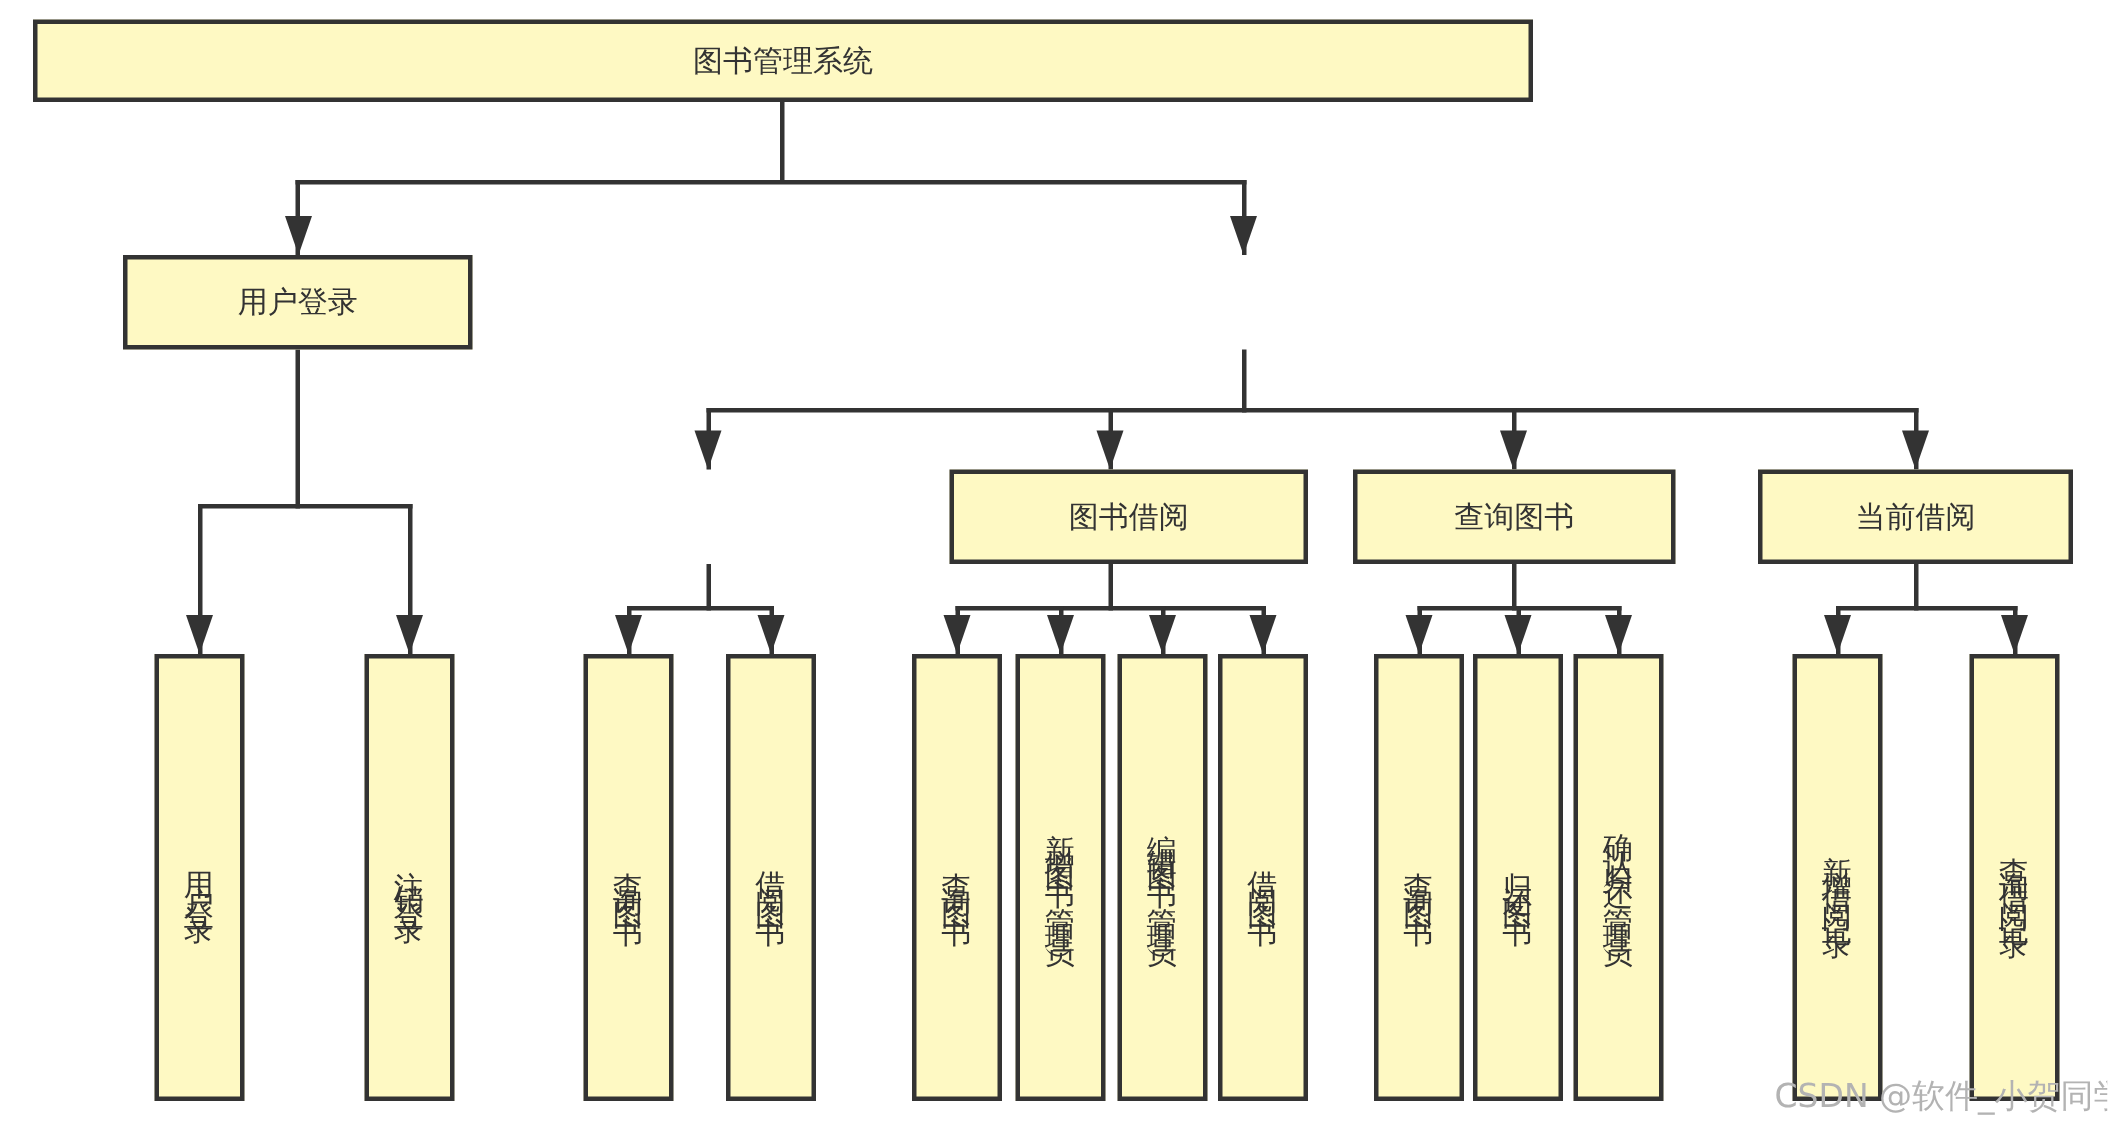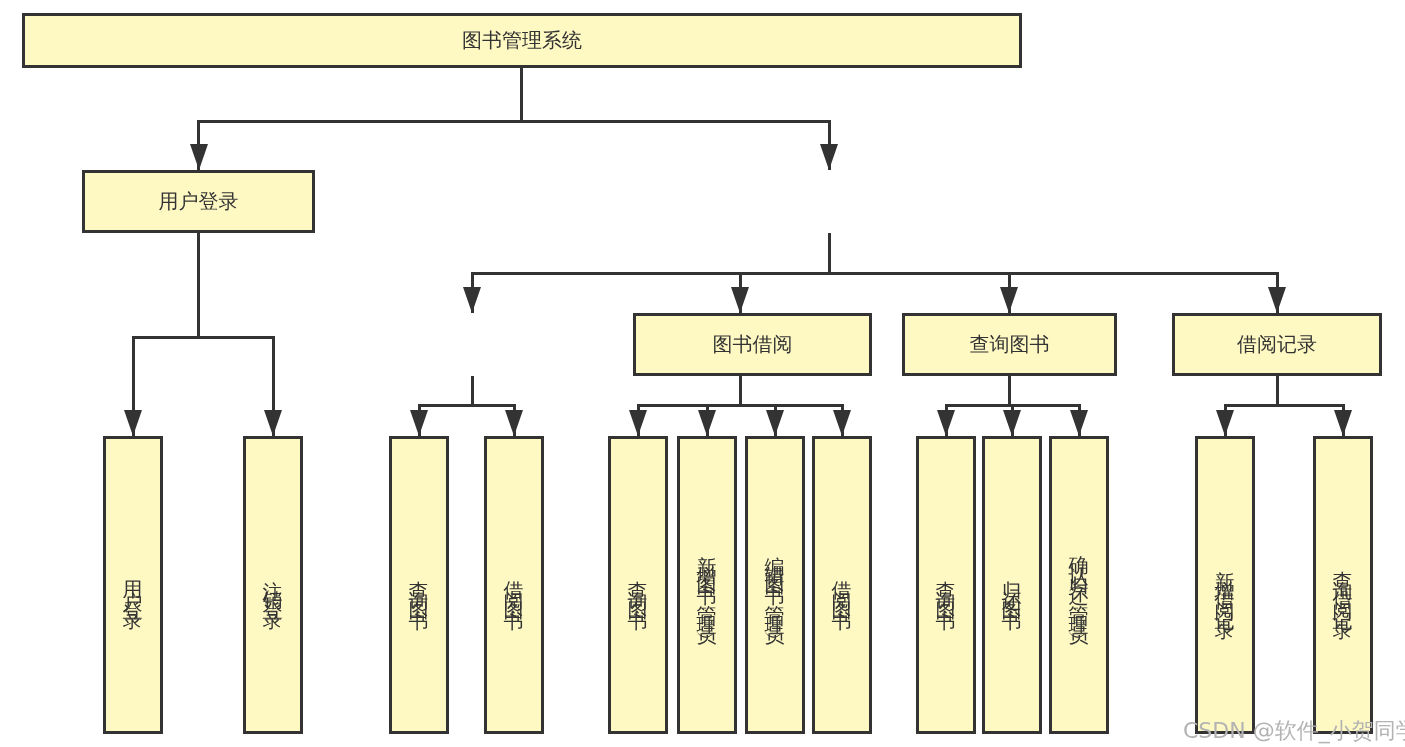--- a/index.html
+++ b/index.html
@@ -102,21 +102,21 @@
     <span>用户登录</span>
   </div>
 
   <div class="box" style="left:633px;top:313px;width:239px;height:63px">
     <span>图书借阅</span>
   </div>
   <div class="box" style="left:902px;top:313px;width:215px;height:63px">
     <span>查询图书</span>
   </div>
   <div class="box" style="left:1172px;top:313px;width:210px;height:63px">
-    <span>借阅记录</span>
+    <span>当前借阅</span>
   </div>
 
   <div class="box leaf" style="left:103px;top:436px;width:60px;height:298px">
     <span class="vtext">用户登录</span>
   </div>
   <div class="box leaf" style="left:243px;top:436px;width:60px;height:298px">
     <span class="vtext">注销登录</span>
   </div>
 
   <div class="box leaf" style="left:389px;top:436px;width:60px;height:298px">

